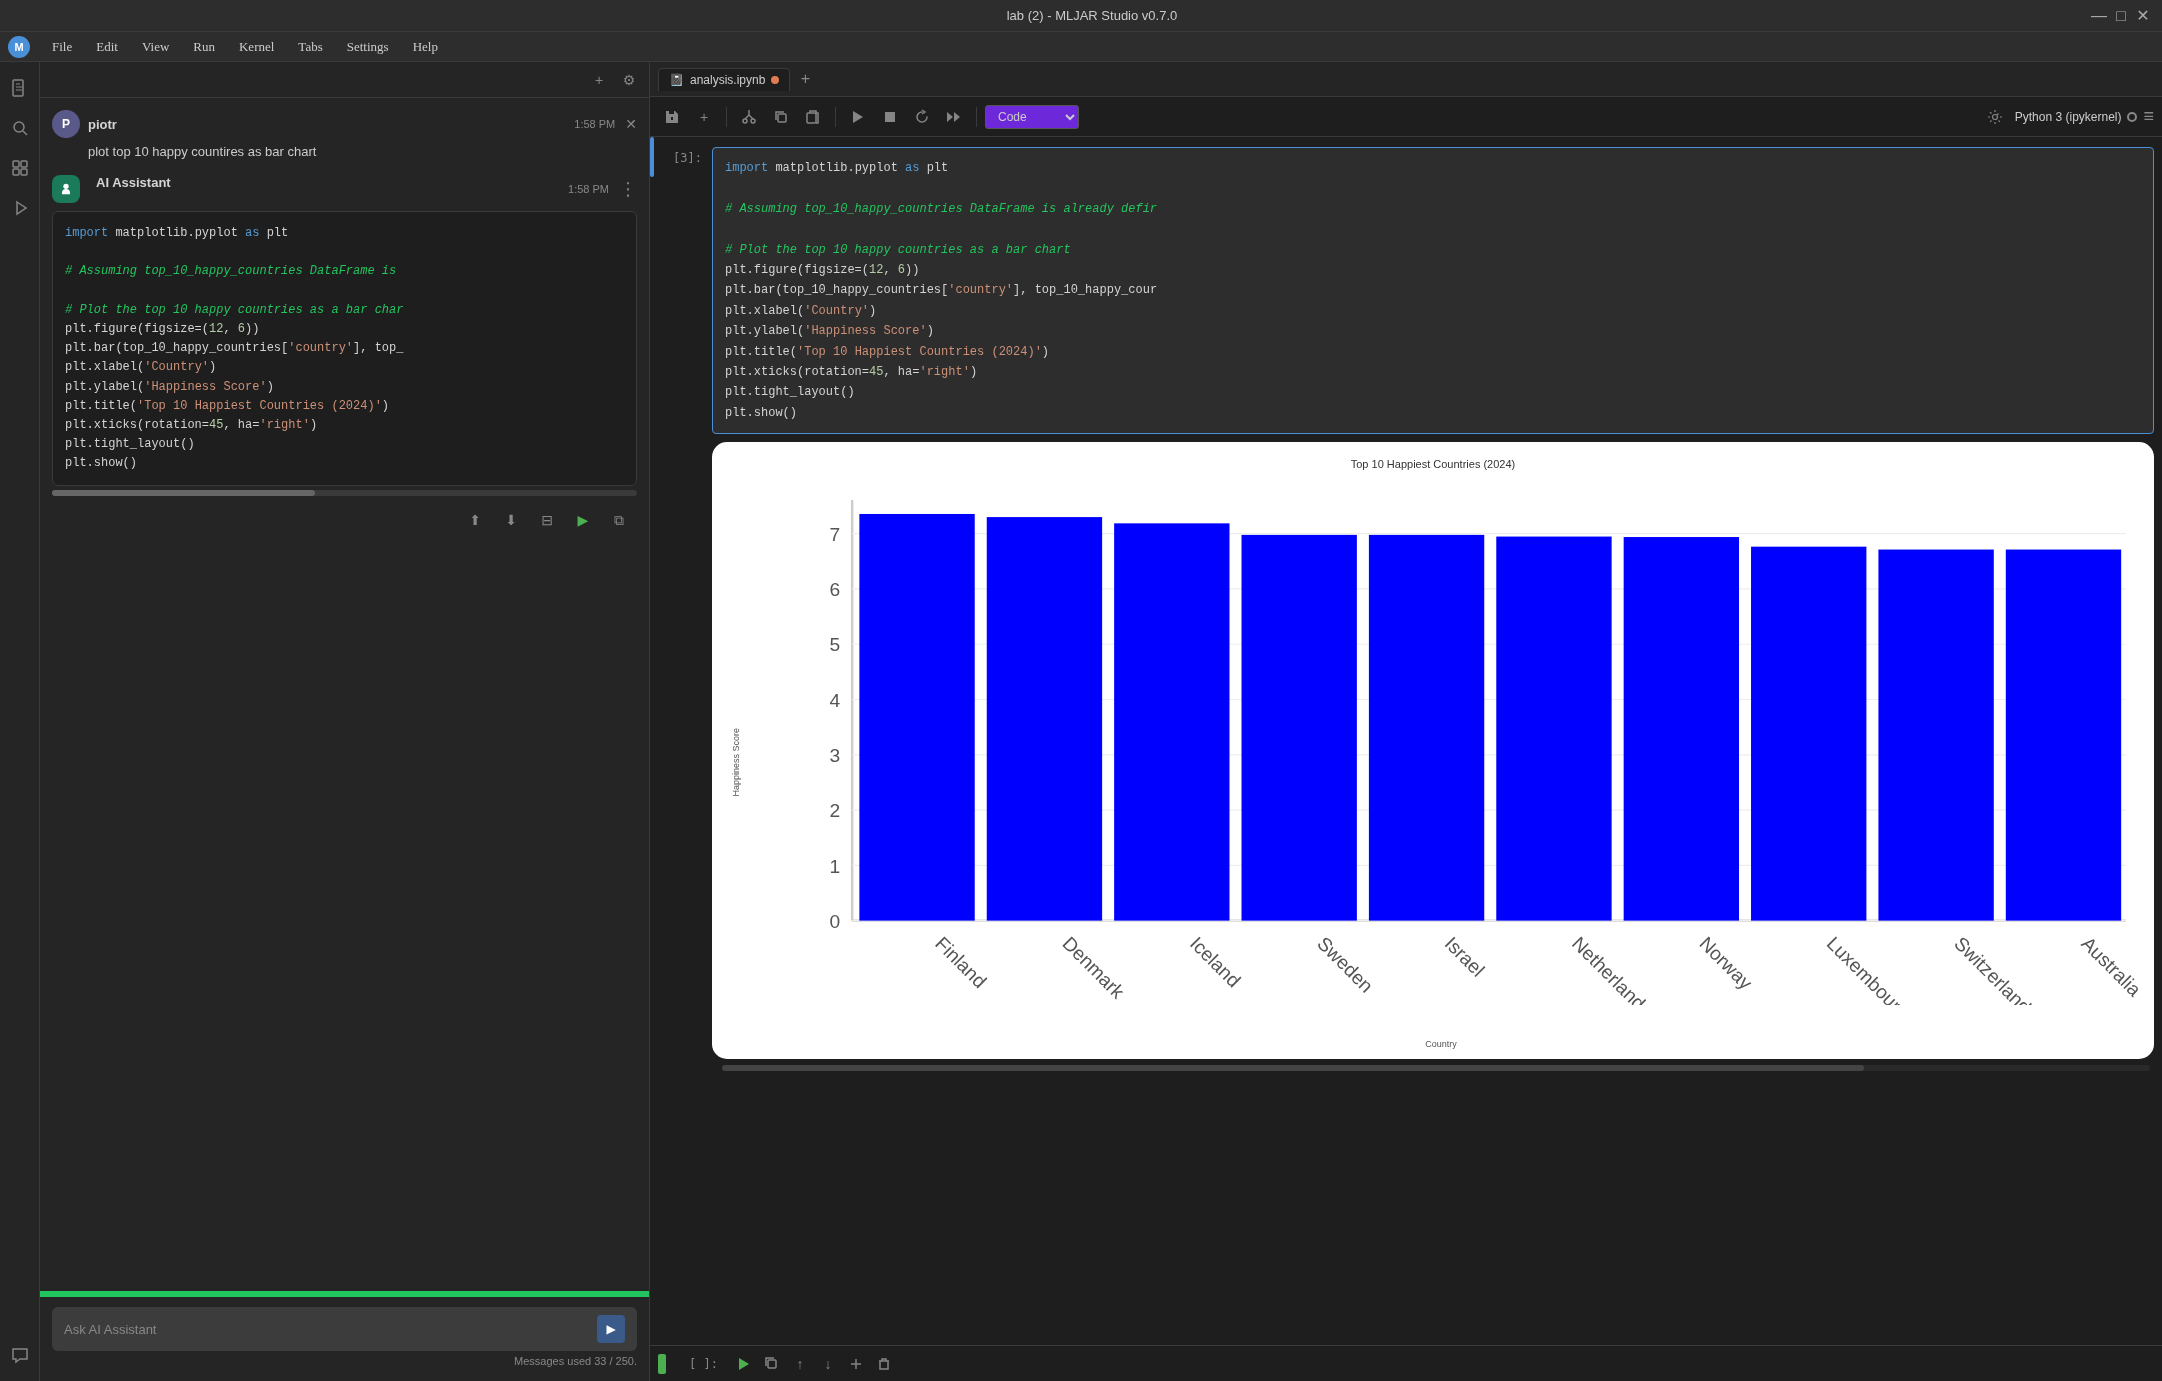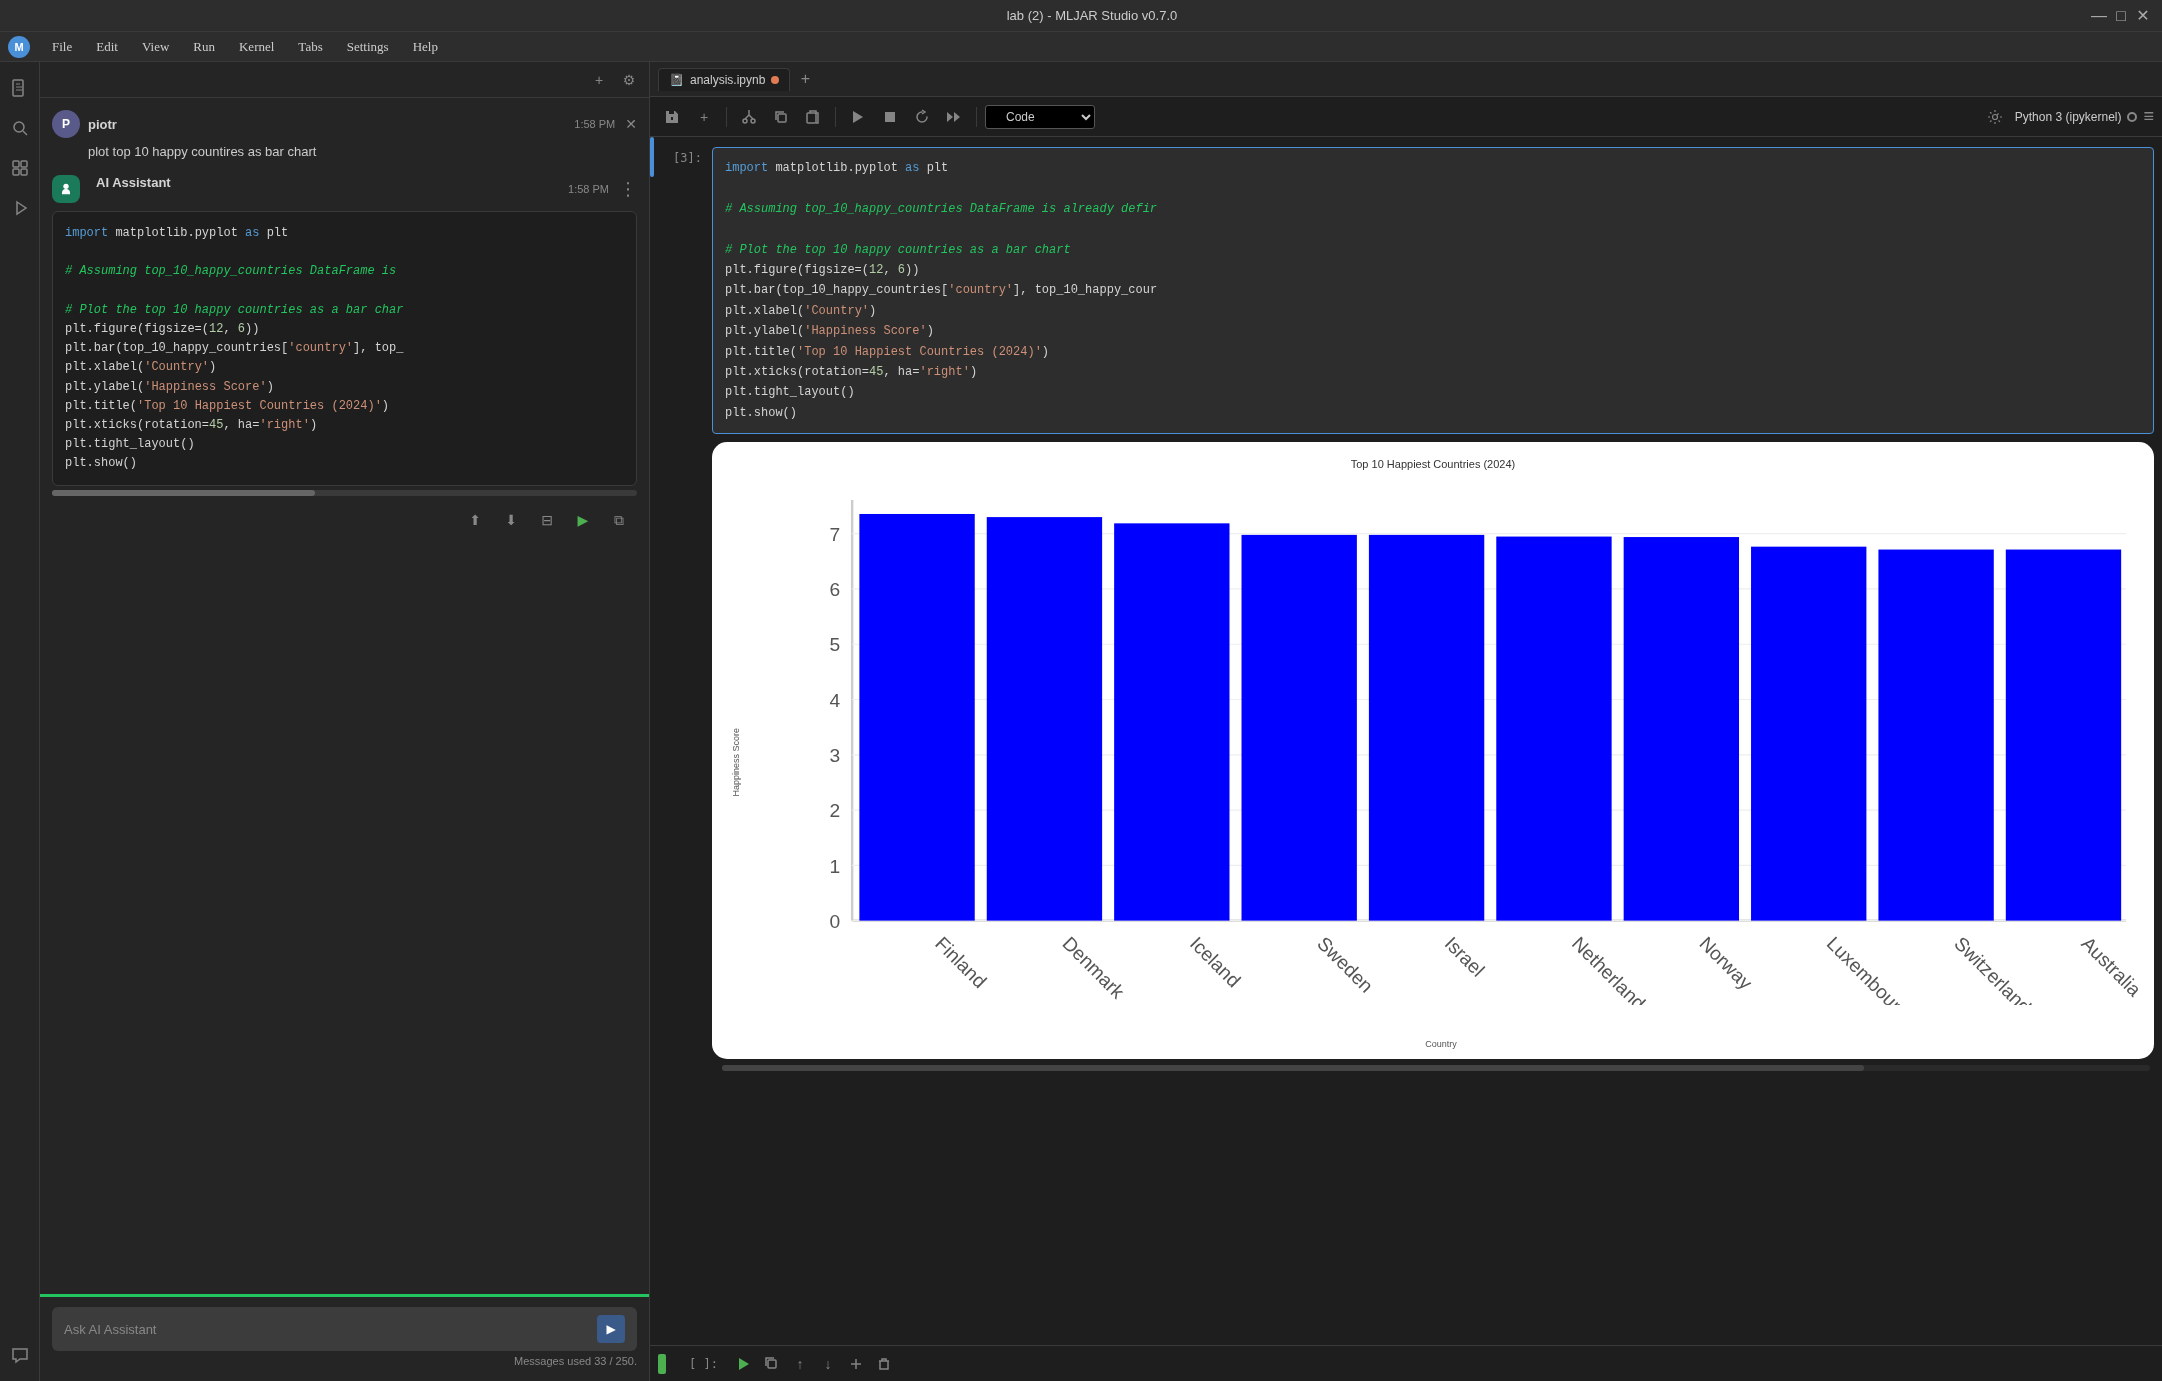--- a/index.html
+++ b/index.html
@@ -58,41 +58,41 @@
     .code-action-btn { width: 28px; height: 28px; display: flex; align-items: center; justify-content: center; cursor: pointer; color: #888; border-radius: 3px; font-size: 14px; }
     .code-run-btn { color: #4caf50; }
 
     
     .kw { color: #569cd6; }
     .str { color: #ce9178; }
     .num { color: #b5cea8; }
     .comment { color: #22c55e; font-style: italic; }
 
     
-    .chat-input-area { padding: 10px 12px; border-top: 3px solid #22c55e; }
+    .chat-input-area { padding: 10px 12px; border-top: 6px solid #22c55e; }
     .chat-input-wrapper { display: flex; align-items: center; background: #3c3c3c; border-radius: 6px; padding: 8px 12px; gap: 8px; }
     .chat-input { flex: 1; background: none; border: none; outline: none; color: #cccccc; font-size: 13px; }
     .chat-input::placeholder { color: #888; }
     .chat-send-btn { width: 28px; height: 28px; background: #3a5a8a; border-radius: 4px; display: flex; align-items: center; justify-content: center; cursor: pointer; color: white; font-size: 12px; }
     .chat-footer { text-align: right; color: #888; font-size: 11px; padding: 4px 0; }
 
     
     .right-panel { flex: 1; background: #1e1e1e; display: flex; flex-direction: column; overflow: hidden; }
 
     
     .notebook-tab-bar { height: 35px; background: #252526; display: flex; align-items: center; padding: 0 8px; border-bottom: 1px solid #3a3a3a; gap: 4px; }
     .notebook-tab { display: flex; align-items: center; gap: 6px; padding: 4px 10px; background: #1e1e1e; border-radius: 4px 4px 0 0; color: #cccccc; font-size: 12px; cursor: pointer; border: 1px solid #3a3a3a; border-bottom: none; }
     .notebook-tab-dot { width: 8px; height: 8px; background: #e07b53; border-radius: 50%; }
     .tab-add-btn { width: 22px; height: 22px; display: flex; align-items: center; justify-content: center; cursor: pointer; color: #888; font-size: 16px; border-radius: 3px; }
 
     
     .notebook-toolbar { height: 40px; background: #1e1e1e; display: flex; align-items: center; padding: 0 8px; gap: 4px; border-bottom: 1px solid #3a3a3a; }
     .nb-btn { width: 28px; height: 28px; display: flex; align-items: center; justify-content: center; cursor: pointer; color: #858585; border-radius: 3px; font-size: 14px; }
     .nb-separator { width: 1px; height: 20px; background: #3a3a3a; margin: 0 4px; }
-    .nb-select { background: #000000; border: 1px solid #555; color: #cccccc; padding: 3px 16px; border-radius: 3px; font-size: 12px; cursor: pointer; }
+    .nb-select { background: #6d28d9; border: 1px solid #555; color: #cccccc; padding: 3px 8px; border-radius: 3px; font-size: 12px; cursor: pointer; }
     .nb-right { display: flex; align-items: center; gap: 6px; margin-left: auto; }
     .kernel-status { display: flex; align-items: center; gap: 6px; color: #cccccc; font-size: 12px; }
     .kernel-circle { width: 10px; height: 10px; border-radius: 50%; border: 2px solid #888; }
     .nb-menu-btn { font-size: 18px; color: #888; cursor: pointer; }
 
     
     .notebook-content { flex: 1; overflow-y: auto; padding: 8px 0; position: relative; }
     
     
     .cell { display: flex; align-items: flex-start; padding: 2px 8px; }

